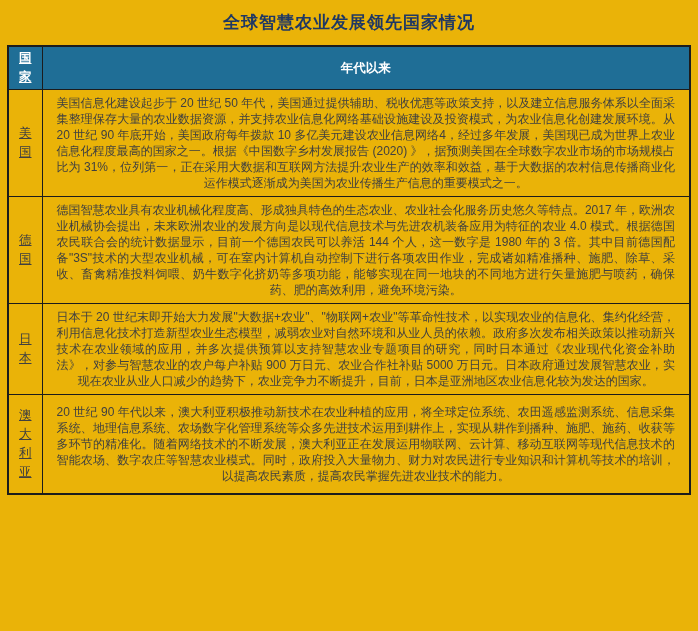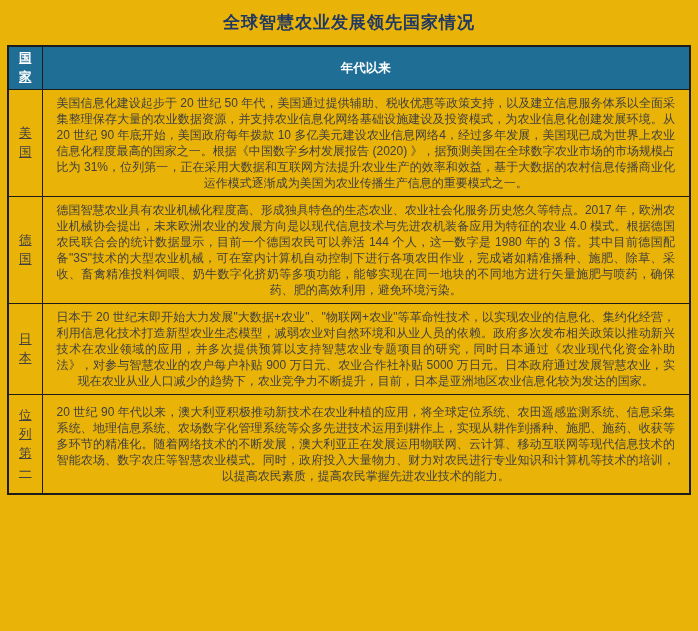--- a/index.html
+++ b/index.html
@@ -113,20 +113,20 @@
 
       <tr>
         <td class="country">
           <span class="vstack">日本</span>
         </td>
         <td class="detail">日本于 20 世纪末即开始大力发展"大数据+农业"、"物联网+农业"等革命性技术，以实现农业的信息化、集约化经营，利用信息化技术打造新型农业生态模型，减弱农业对自然环境和从业人员的依赖。政府多次发布相关政策以推动新兴技术在农业领域的应用，并多次提供预算以支持智慧农业专题项目的研究，同时日本通过《农业现代化资金补助法》，对参与智慧农业的农户每户补贴 900 万日元、农业合作社补贴 5000 万日元。日本政府通过发展智慧农业，实现在农业从业人口减少的趋势下，农业竞争力不断提升，目前，日本是亚洲地区农业信息化较为发达的国家。</td>
       </tr>
 
       <tr>
         <td class="country">
-          <span class="vstack">位列第一</span>
+          <span class="vstack">澳大利亚</span>
         </td>
         <td class="detail">20 世纪 90 年代以来，澳大利亚积极推动新技术在农业种植的应用，将全球定位系统、农田遥感监测系统、信息采集系统、地理信息系统、农场数字化管理系统等众多先进技术运用到耕作上，实现从耕作到播种、施肥、施药、收获等多环节的精准化。随着网络技术的不断发展，澳大利亚正在发展运用物联网、云计算、移动互联网等现代信息技术的智能农场、数字农庄等智慧农业模式。同时，政府投入大量物力、财力对农民进行专业知识和计算机等技术的培训，以提高农民素质，提高农民掌握先进农业技术的能力。</td>
       </tr>
     </tbody>
   </table>
 
 </div>
 
 </body></html>

